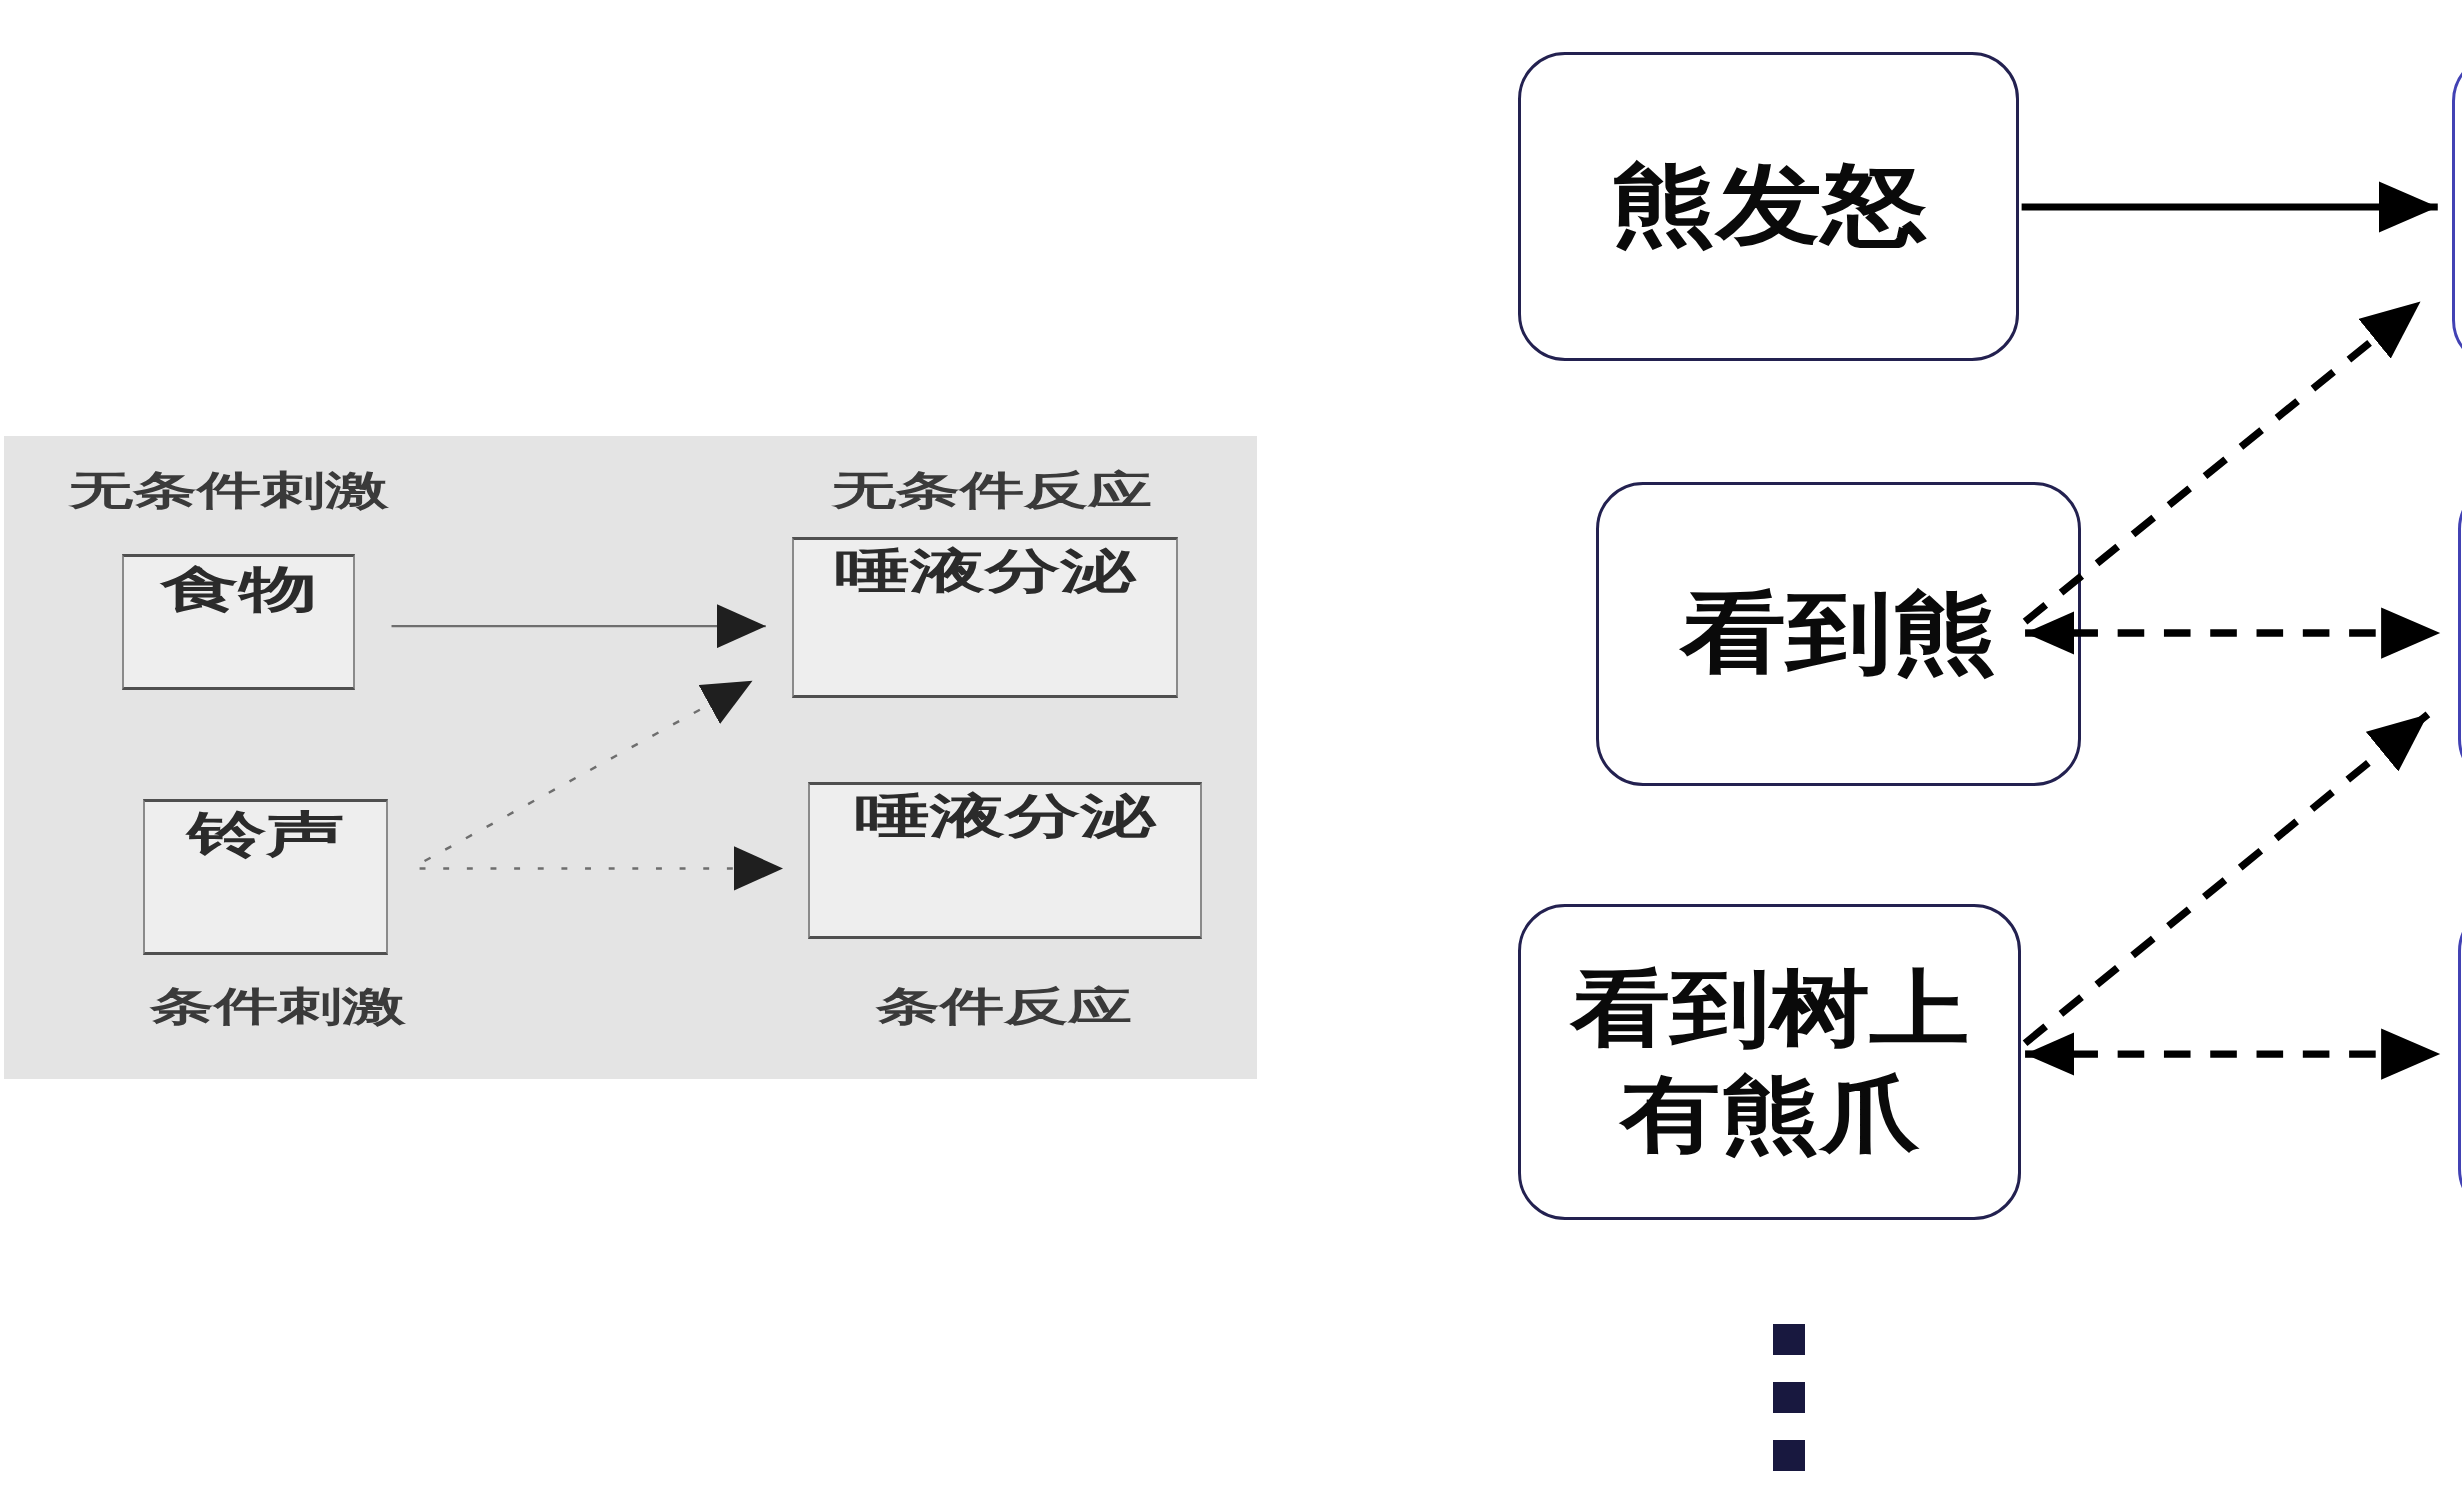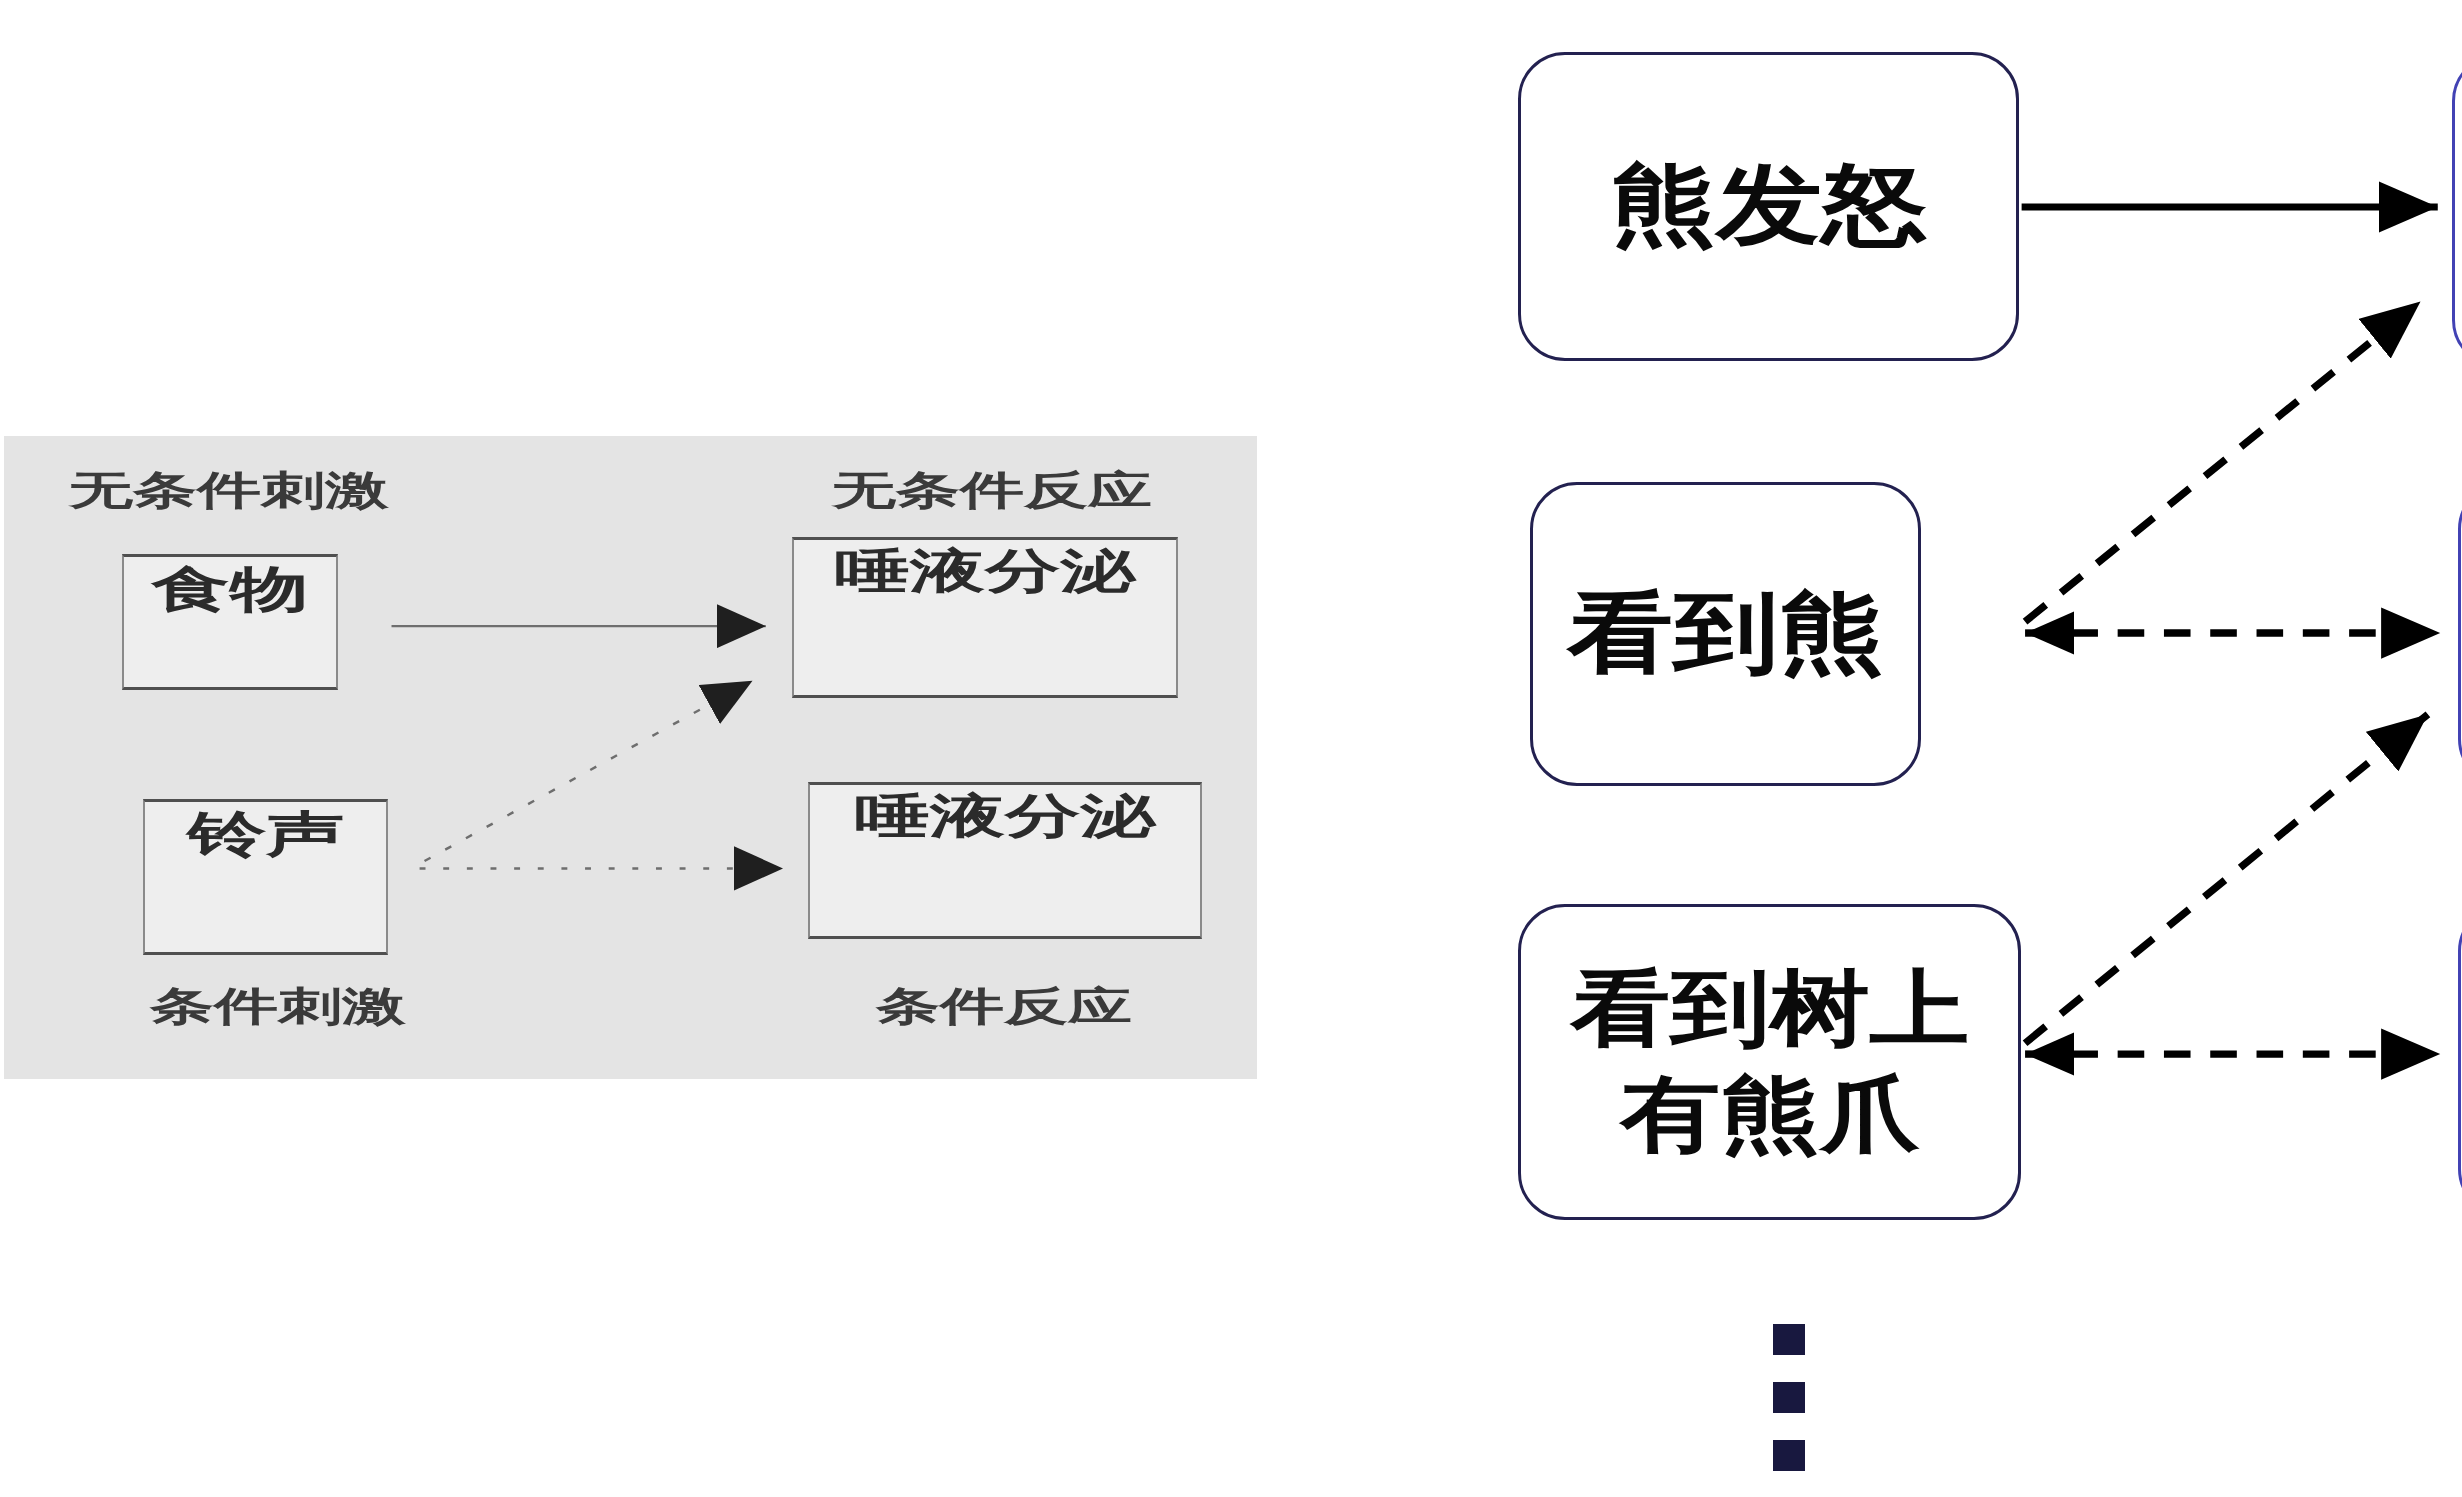--- a/index.html
+++ b/index.html
@@ -35,42 +35,42 @@
 <body>
 
 <div id="stage">
 
   <div class="gray-panel">
     <div class="gp-label" style="left:65px;top:27px;">无条件刺激</div>
     <div class="gp-label" style="left:828px;top:27px;">无条件反应</div>
     <div class="gp-label" style="left:146px;top:543px;">条件刺激</div>
     <div class="gp-label" style="left:872px;top:543px;">条件反应</div>
 
-    <div class="gp-box" style="left:118px;top:118px;width:216px;height:136px;">
+    <div class="gp-box" style="left:118px;top:118px;width:233px;height:136px;">
       <span style="font-size:49px;">食物</span>
     </div>
     <div class="gp-box" style="left:788px;top:101px;width:386px;height:161px;">
       <span style="font-size:47px;">唾液分泌</span>
     </div>
     <div class="gp-box" style="left:139px;top:363px;width:245px;height:156px;">
       <span style="font-size:49px;">铃声</span>
     </div>
     <div class="gp-box" style="left:804px;top:346px;width:394px;height:157px;">
       <span style="font-size:47px;">唾液分泌</span>
     </div>
   </div>
 
   <div class="rl-box navy" style="left:1518px;top:52px;width:501px;height:309px;">
     <div class="rl-text">熊发怒</div>
   </div>
   <div class="rl-box blue" style="left:2452px;top:54px;width:504px;height:313px;">
     
   </div>
 
-  <div class="rl-box navy" style="left:1530px;top:482px;width:391px;height:304px;">
+  <div class="rl-box navy" style="left:1596px;top:482px;width:485px;height:304px;">
     <div class="rl-text">看到熊</div>
   </div>
   <div class="rl-box blue" style="left:2458px;top:482px;width:491px;height:304px;">
     
   </div>
 
   <div class="rl-box navy" style="left:1518px;top:904px;width:503px;height:316px;">
     <div class="rl-text" style="font-size:83px;">看到树上
 有熊爪</div>
   </div>

